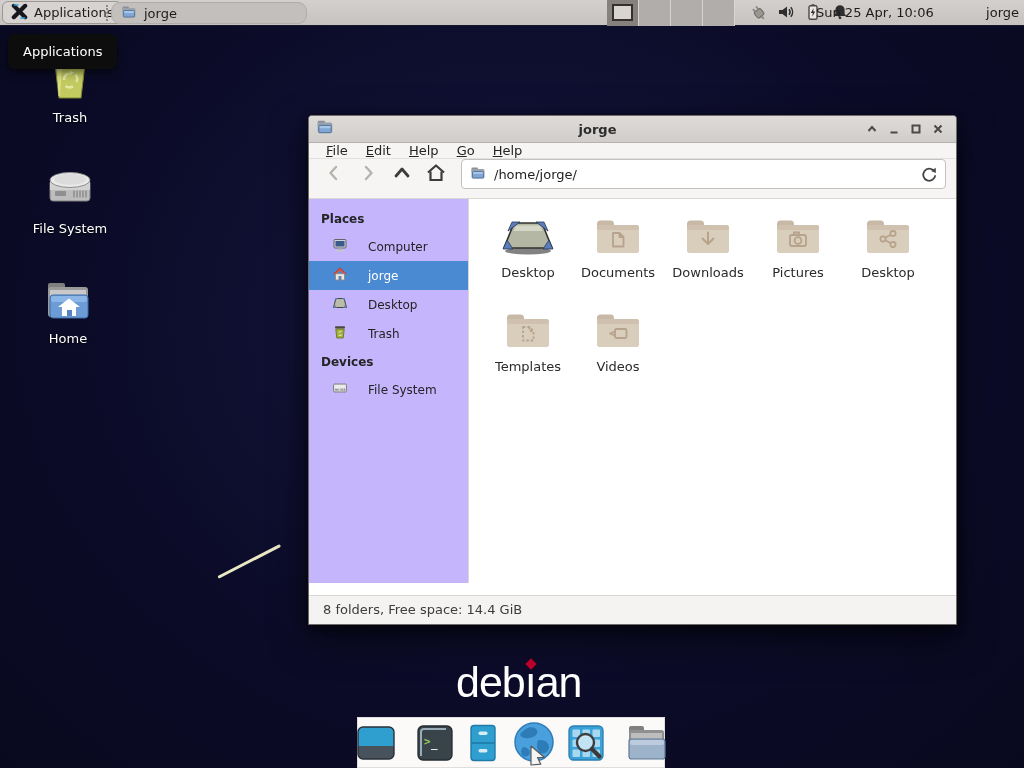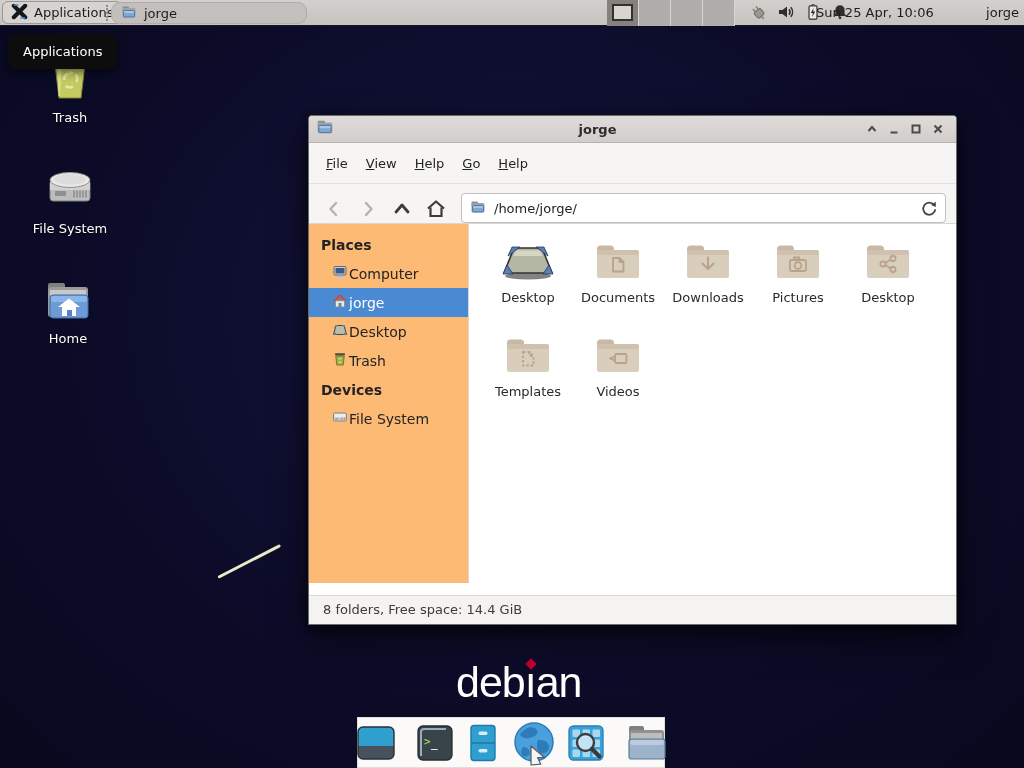--- a/index.html
+++ b/index.html
@@ -43,34 +43,34 @@
     background:#e9e9c6; transform-origin:0 50%; transform:rotate(-27.3deg); z-index:4; border-radius:2px;}
 
   
   .window { position:absolute; left:308px; top:115px; width:649px; height:510px;
     border:1px solid #6f6b68; border-radius:4px 4px 0 0; display:flex; flex-direction:column;
     box-shadow:0 14px 36px rgba(0,0,0,.6), 0 3px 10px rgba(0,0,0,.45); background:#fff; z-index:10; }
   .titlebar { height:27px; background:linear-gradient(#dedbd8,#d1cdca); border-bottom:1px solid #b6b2af;
     border-radius:3px 3px 0 0; display:flex; align-items:center; padding:0 7px; }
   .titlebar .title { flex:1; text-align:center; font-weight:bold; font-size:13px; color:#2c2c2c; }
   .win-btn { width:22px; height:20px; display:flex; align-items:center; justify-content:center; }
-  .menubar { height:41px; background:#f6f5f4; border-bottom:1px solid #e3e1df; display:flex;
+  .menubar { height:16px; background:#f6f5f4; border-bottom:1px solid #e3e1df; display:flex;
     align-items:center; padding-left:8px; font-size:13px; color:#242424; }
   .menu-item { display:inline-block; padding:4px 9px; }
   .menu-item::first-letter { text-decoration:underline; }
   .toolbar { height:40px; background:#f6f5f4; border-bottom:1px solid #d9d6d3; display:flex;
-    align-items:flex-end; padding:0 10px; gap:4px; }
+    align-items:flex-start; padding:0 10px; gap:4px; }
   .nav-btn { width:30px; height:28px; display:flex; align-items:center; justify-content:center; }
   .pathbar { flex:1; height:30px; margin-left:6px; background:#fff; border:1px solid #c3c0bd;
     border-radius:4px; display:flex; align-items:center; padding:0 8px; gap:8px; font-size:13px; color:#222; }
   .pathbar .reload { margin-left:auto; display:flex; }
   .win-body { flex:1; display:flex; overflow:hidden; }
-  .sidebar { width:160px; background:#fdba74; border-right:1px solid #d9d6d3; padding-top:6px; font-size:14px; color:#242424; }
+  .sidebar { width:160px; background:#c4b5fd; border-right:1px solid #d9d6d3; padding-top:6px; font-size:12px; color:#242424; }
   .side-header { font-weight:bold; padding:7px 12px 6px 12px; }
-  .side-item { display:flex; align-items:center; gap:1px; padding:5px 10px 5px 23px; }
+  .side-item { display:flex; align-items:center; gap:20px; padding:5px 10px 5px 23px; }
   .side-item.selected { background:#4a8ad3; color:#fff; }
   .main { flex:1; background:#fff; padding:16px 0 0 14px; display:grid;
     grid-template-columns:repeat(5,90px); grid-auto-rows:94px; align-content:start; }
   .tile { width:90px; text-align:center; }
   .tile .ticon { height:46px; display:flex; align-items:flex-end; justify-content:center; }
   .tile .tlabel { font-size:13px; color:#2a2a2a; margin-top:4px; }
   .statusbar { height:29px; background:#f4f3f1; border-top:1px solid #d9d6d3; line-height:28px;
     padding-left:14px; font-size:13px; color:#3c3c3c;margin-top:12px; }
 
   
@@ -236,21 +236,21 @@
       </span>
       <span class="win-btn">
         <svg width="12" height="12" viewBox="0 0 12 12">
             <path d="M2.5 2.5 L9.5 9.5 M9.5 2.5 L2.5 9.5" stroke="#4a4a4a" stroke-width="2"></path>
           </svg>
       </span>
     </div>
 
     <div class="menubar">
       <span class="menu-item">File</span>
-      <span class="menu-item">View</span>
+      <span class="menu-item">Edit</span>
       <span class="menu-item">Help</span>
       <span class="menu-item">Go</span>
       <span class="menu-item">Help</span>
     </div>
 
     <div class="toolbar">
       <span class="nav-btn">
         <svg width="20" height="20" viewBox="0 0 20 20">
             <path d="M12 4 L6.5 10 L12 16" stroke="#b6b2ae" stroke-width="2.4" fill="none" stroke-linecap="round" stroke-linejoin="round"></path>
           </svg>

